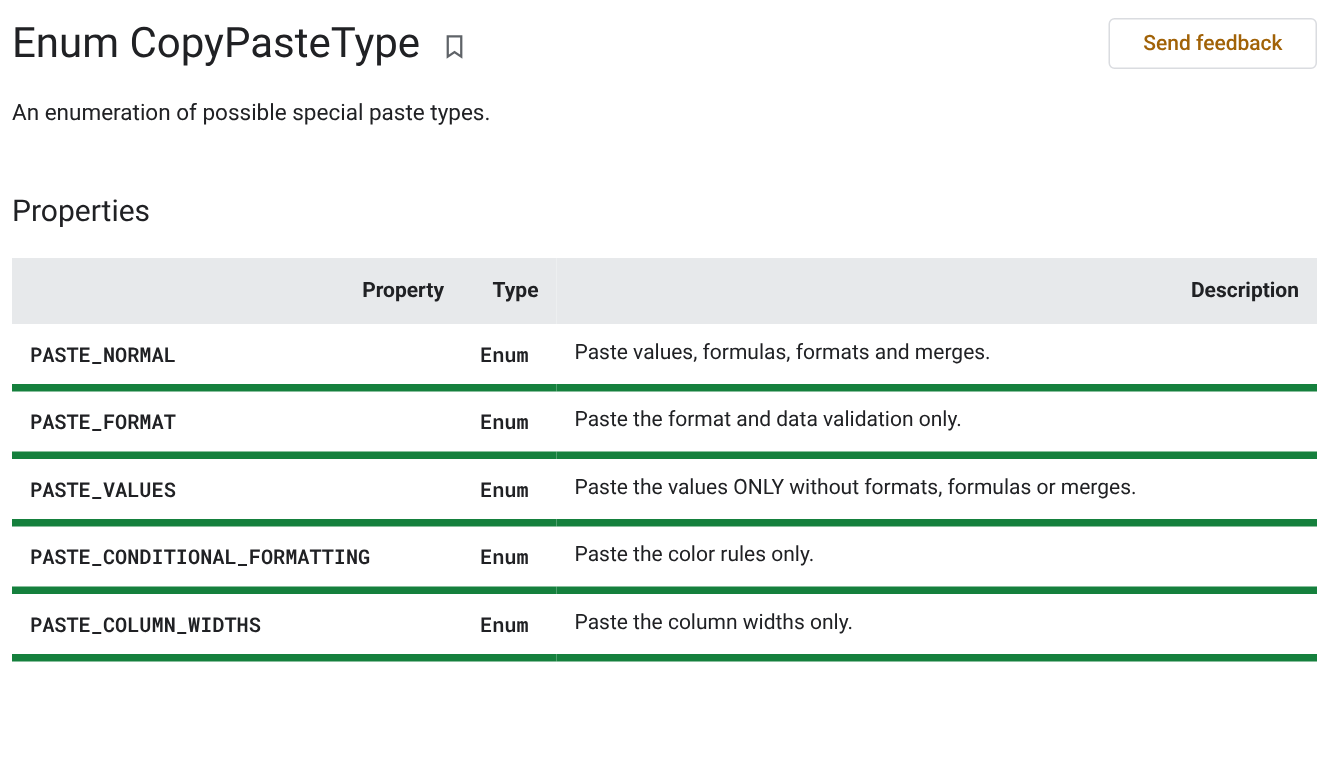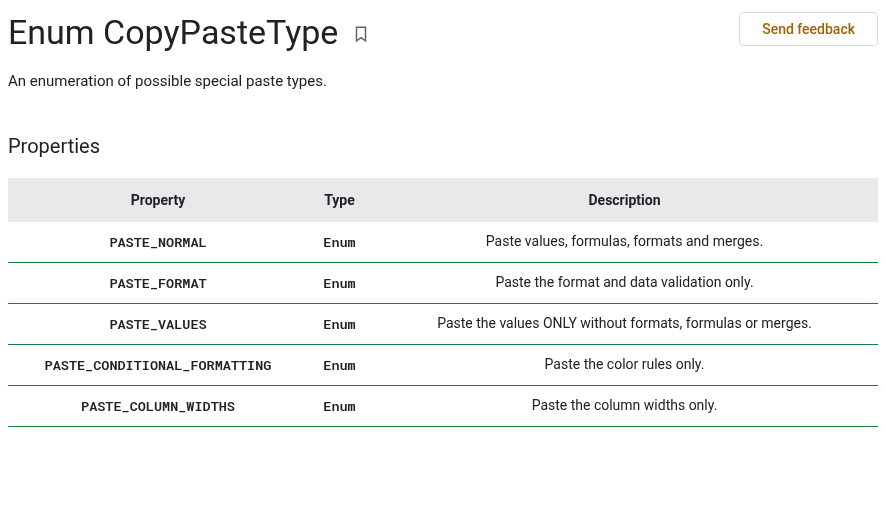--- a/index.html
+++ b/index.html
@@ -18,21 +18,21 @@
       display: flex;
       justify-content: space-between;
       align-items: flex-start;
     }
     .title-wrap {
       display: flex;
       align-items: center;
       gap: 14px;
     }
     h1 {
-      font-size: 34px;
+      font-size: 28px;
       font-weight: 400;
       color: #202124;
       letter-spacing: 0px;
     }
     .bookmark-icon {
       width: 18px;
       height: 18px;
       cursor: pointer;
       color: #5f6368;
       margin-top: 4px;
@@ -64,32 +64,31 @@
       margin-top: 20px;
       width: 100%;
       border-collapse: collapse;
       font-family: Roboto, Arial, sans-serif;
       font-size: 14px;
     }
     thead tr {
       background: #e7e9eb;
     }
     th {
-      text-align: center;
+      text-align: right;
       font-weight: 700;
       color: #202124;
       padding: 14px 12px;
       font-size: 14px;
     }
     tbody td {
       padding: 11px 12px;
-      border-bottom: 1px solid #15803d;
+      border-bottom: 5px solid #15803d;
       vertical-align: top;
       color: #202124;
-      text-align: center;
     }
     .mono {
       font-family: 'Roboto Mono', Menlo, Consolas, monospace;
       font-size: 13.5px;
       font-weight: 600;
       color: #202124;
     }
     th:nth-child(1), td:nth-child(1) { width: 300px; }
     th:nth-child(2), td:nth-child(2) { width: 63px; }
   </style>

